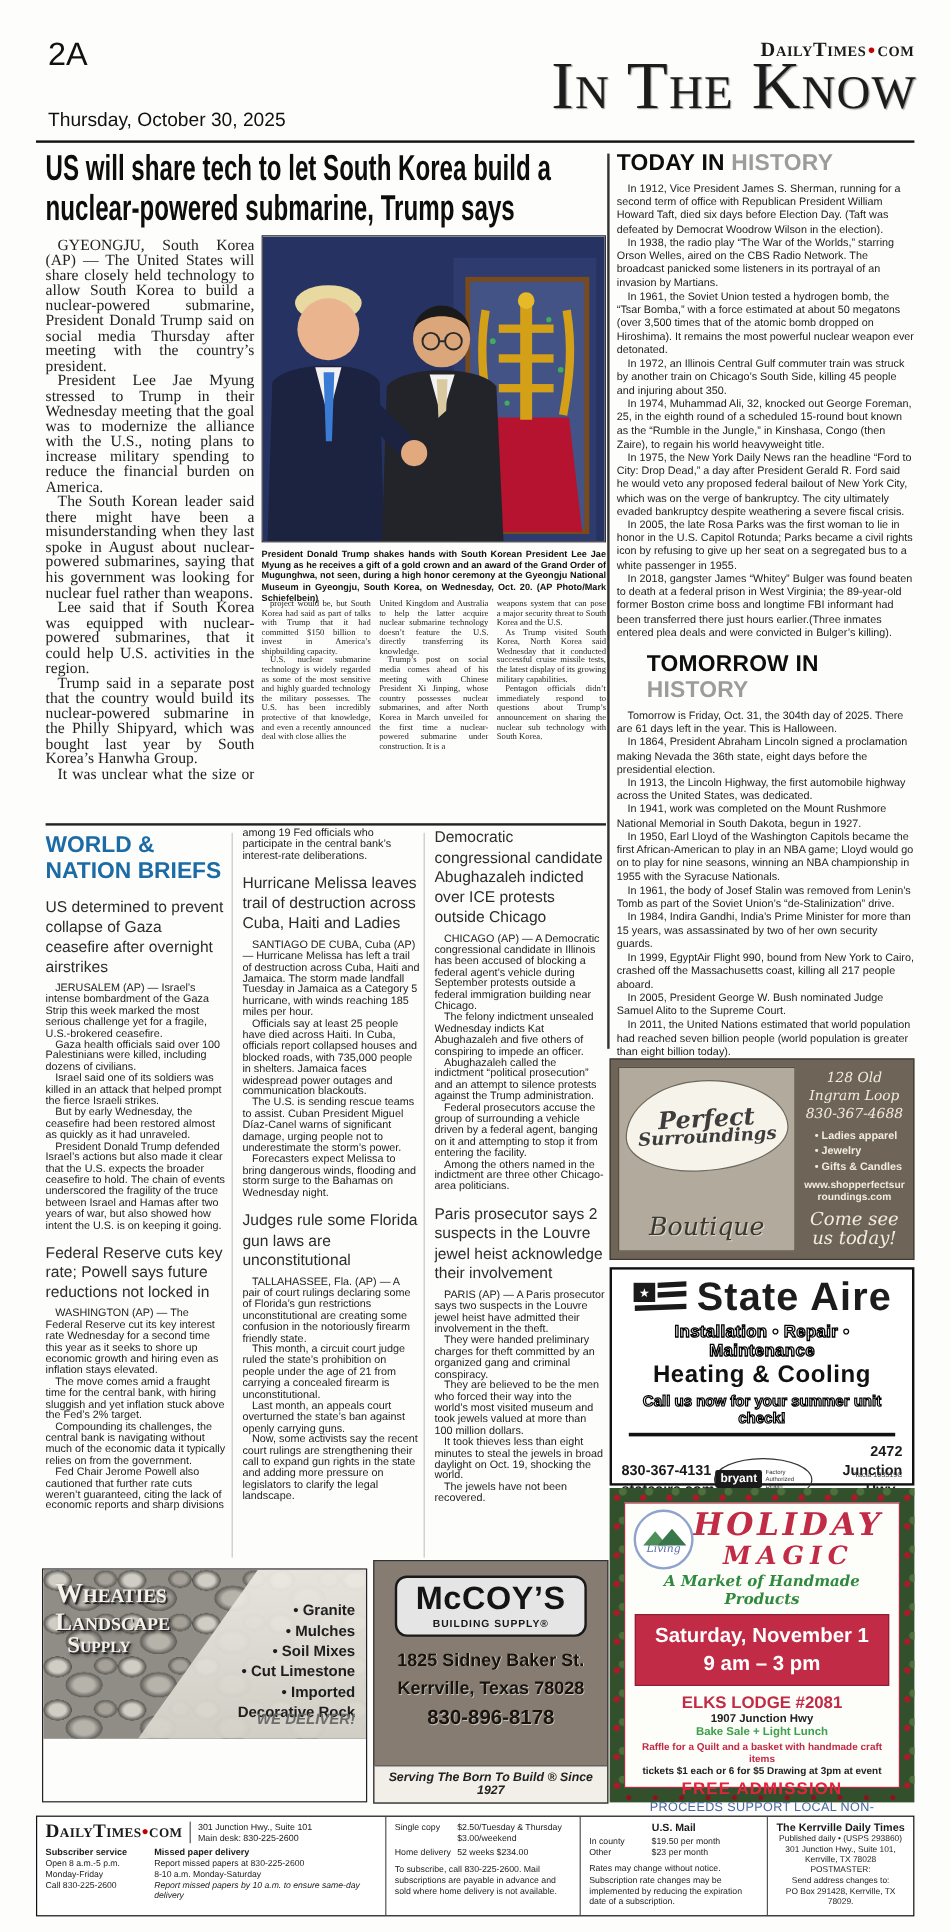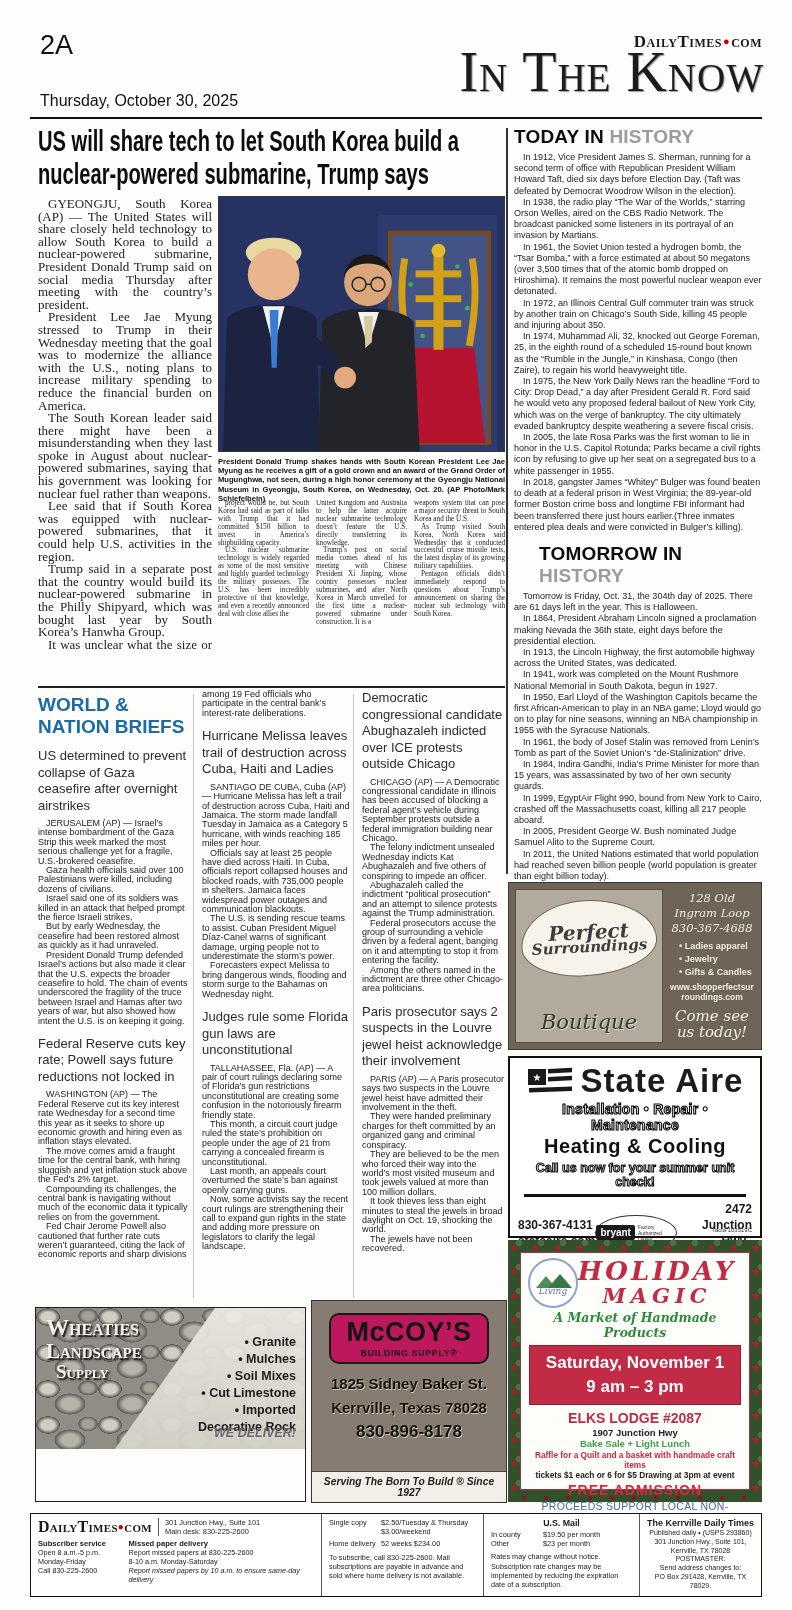--- a/index.html
+++ b/index.html
@@ -145,21 +145,21 @@
           text-align:center;font-family:"Liberation Serif",serif;padding-top:4px;box-sizing:border-box;}
   .wh-addr{font-size:18.5px;font-weight:700;letter-spacing:.5px;}
   .wh-web{font-size:12px;margin-top:2px;}
   .wh-web b{text-decoration:underline;}
   
   .ad-mccoys{position:absolute;left:311px;top:1300px;width:196px;height:203px;border:1px solid #333;
              box-sizing:border-box;text-align:center;overflow:hidden;
              background-image:repeating-linear-gradient(90deg,rgba(55,45,35,.35) 0 2px,transparent 2px 46px),
                               linear-gradient(90deg,#948а7e,#94897e 10%,#7b7166 30%,#8d8277 55%,#74695e 80%,#8a7f73);
              background-color:#867c71;}
-  .mc-logo{margin:12px auto 8px;width:152px;background:#be185d;border:2.5px solid #1a1a1a;
+  .mc-logo{margin:12px auto 8px;width:152px;background:#e5e5e5;border:2.5px solid #1a1a1a;
            border-radius:10px;padding:5px 2px 4px;}
   .mc-name{font-size:27px;font-weight:800;letter-spacing:.5px;color:#141414;line-height:.95;}
   .mc-sub{font-size:8.6px;font-weight:700;letter-spacing:.8px;color:#141414;margin-top:2px;}
   .mc-lines{font-weight:700;font-size:15px;color:#18130d;line-height:24px;
             text-shadow:.7px .7px 0 rgba(255,255,255,.55);}
   .mc-phone{font-size:17px;font-weight:800;color:#18130d;text-shadow:.7px .7px 0 rgba(255,255,255,.55);}
   .mc-strip{position:absolute;left:0;right:0;bottom:0;background:#f2efe8;border-top:1px solid #444;
             font-style:italic;font-weight:700;font-size:10.3px;padding:4px 0;color:#222;}
   
   .footer{position:absolute;left:30px;top:1513px;width:732px;height:84px;border:1.5px solid #111;
@@ -415,21 +415,21 @@
       </div>
       <div class="hm-title">
         <div class="hm-title1">HOLIDAY</div>
         <div class="hm-title2">MAGIC</div>
       </div>
       <div class="hm-sub">A Market of Handmade Products</div>
       <div class="hm-banner">
         <div>Saturday, November 1</div>
         <div>9 am – 3 pm</div>
       </div>
-      <div class="hm-venue">ELKS LODGE #2087</div>
+      <div class="hm-venue">ELKS LODGE #2081</div>
       <div class="hm-addr">1907 Junction Hwy</div>
       <div class="hm-bake">Bake Sale + Light Lunch</div>
       <div class="hm-raffle">Raffle for a Quilt and a basket with handmade craft items</div>
       <div class="hm-tickets">tickets $1 each or 6 for $5   Drawing at 3pm at event</div>
       <div class="hm-adm">FREE ADMISSION</div>
       <div class="hm-proc">PROCEEDS SUPPORT LOCAL NON-PROFITS</div>
       <div class="hm-info">For more information call Linda 940-368-5299</div>
     </div>
   </div>
 

